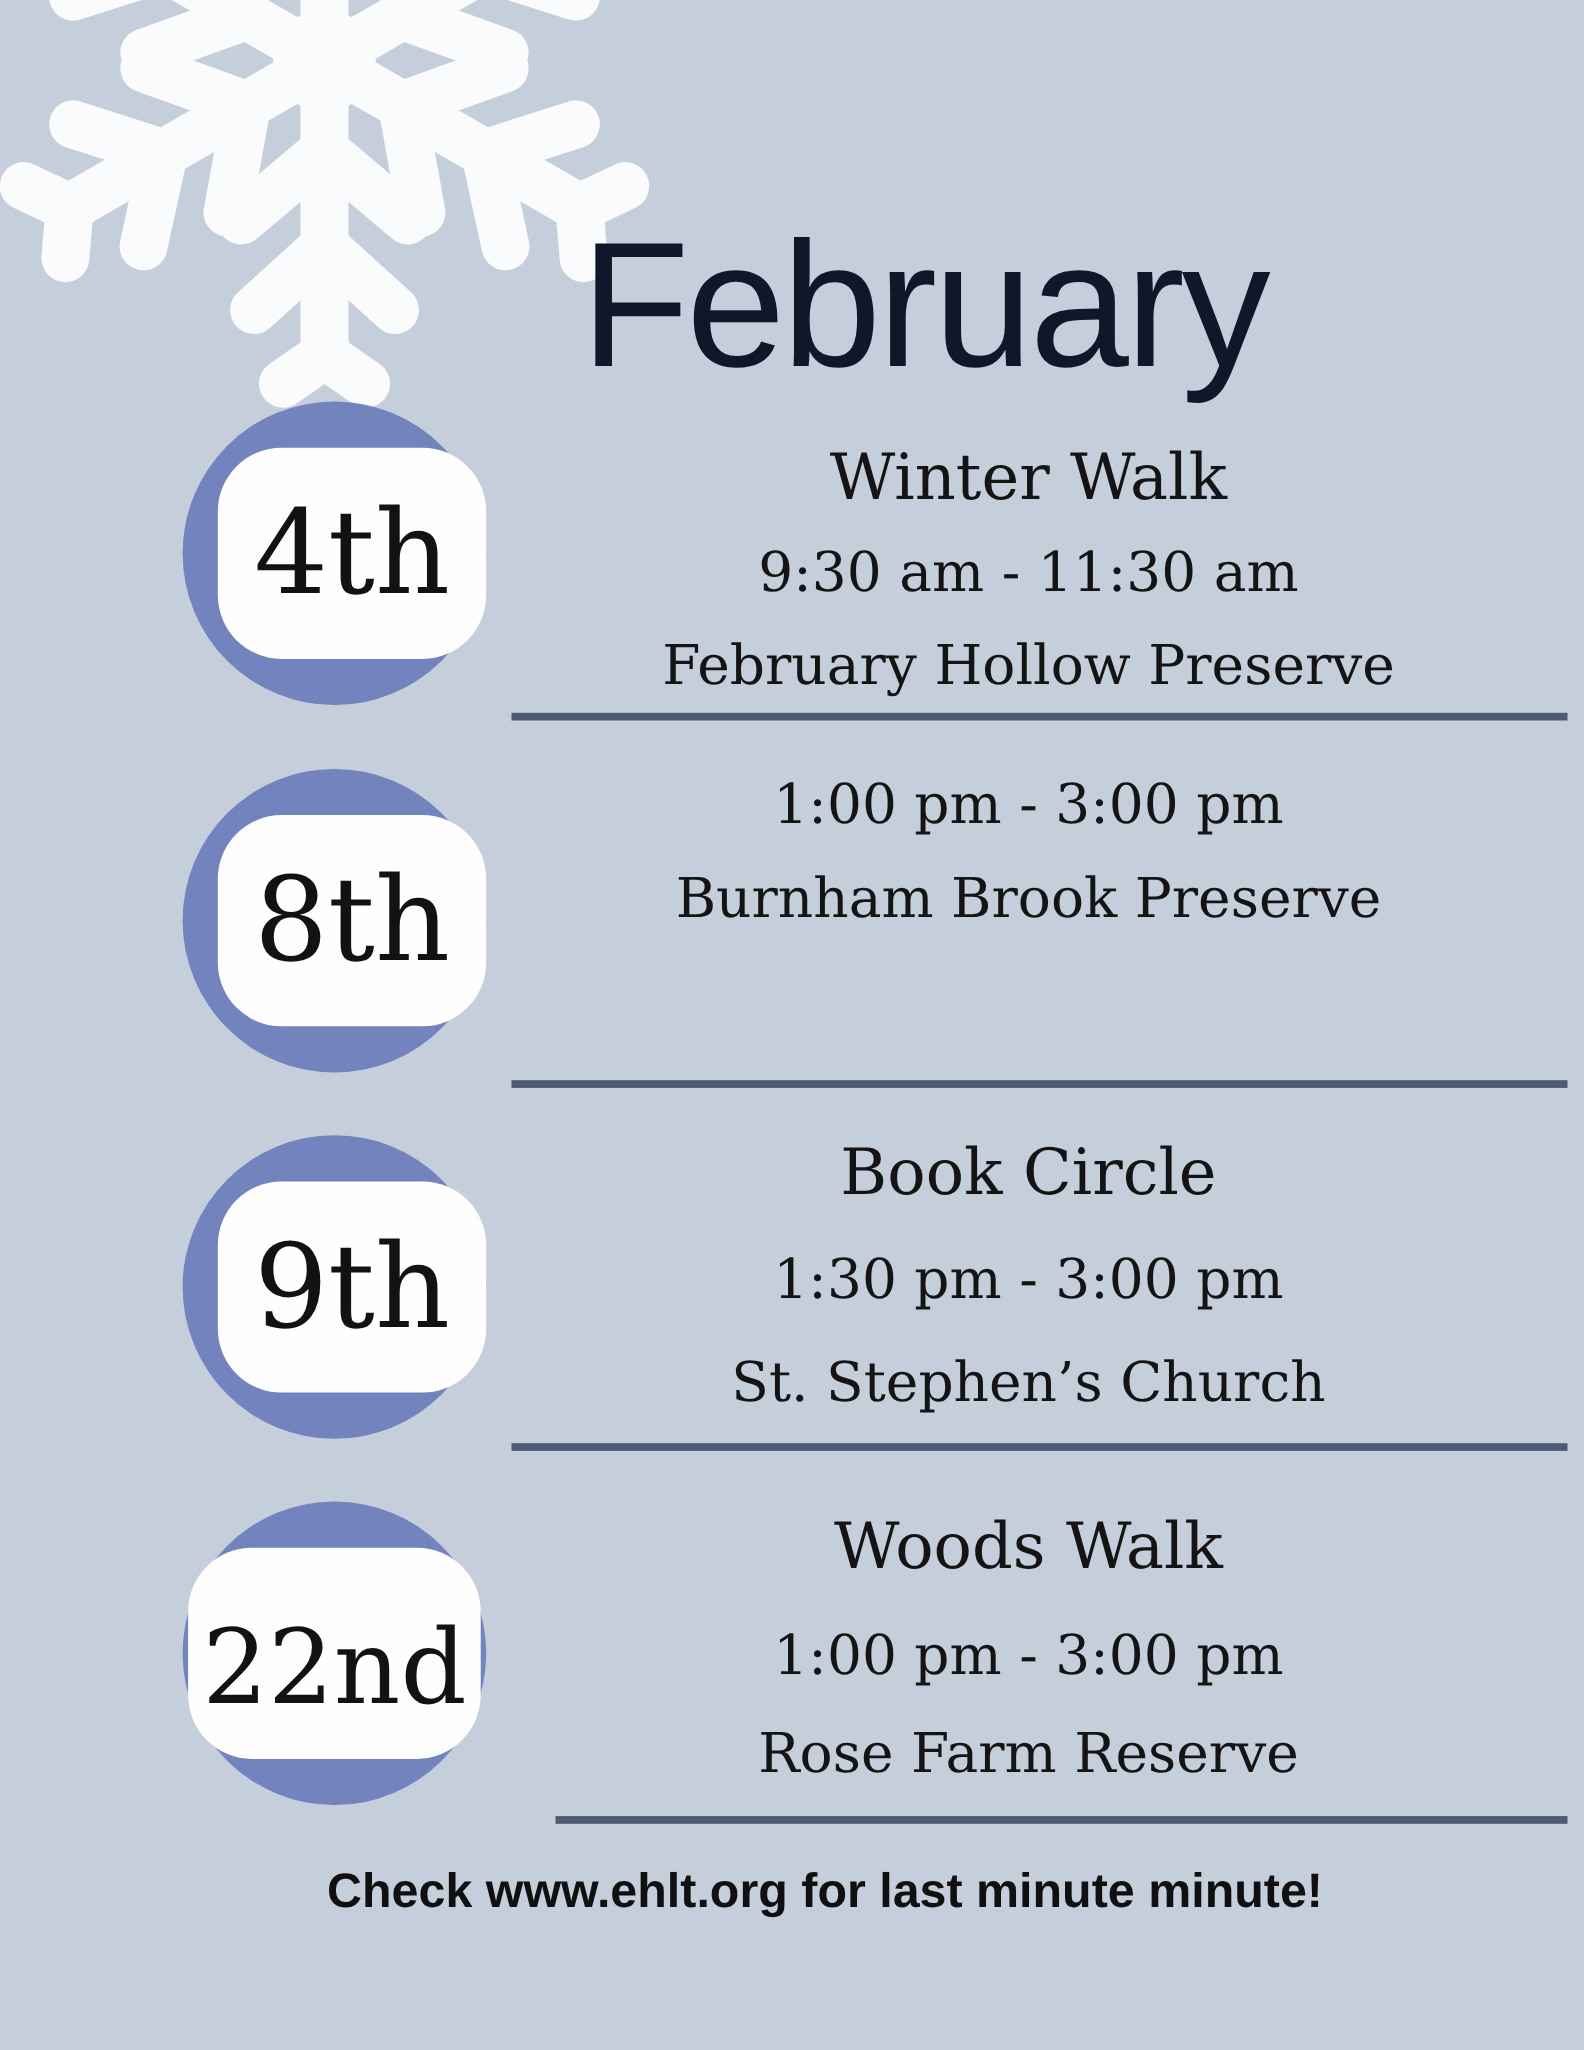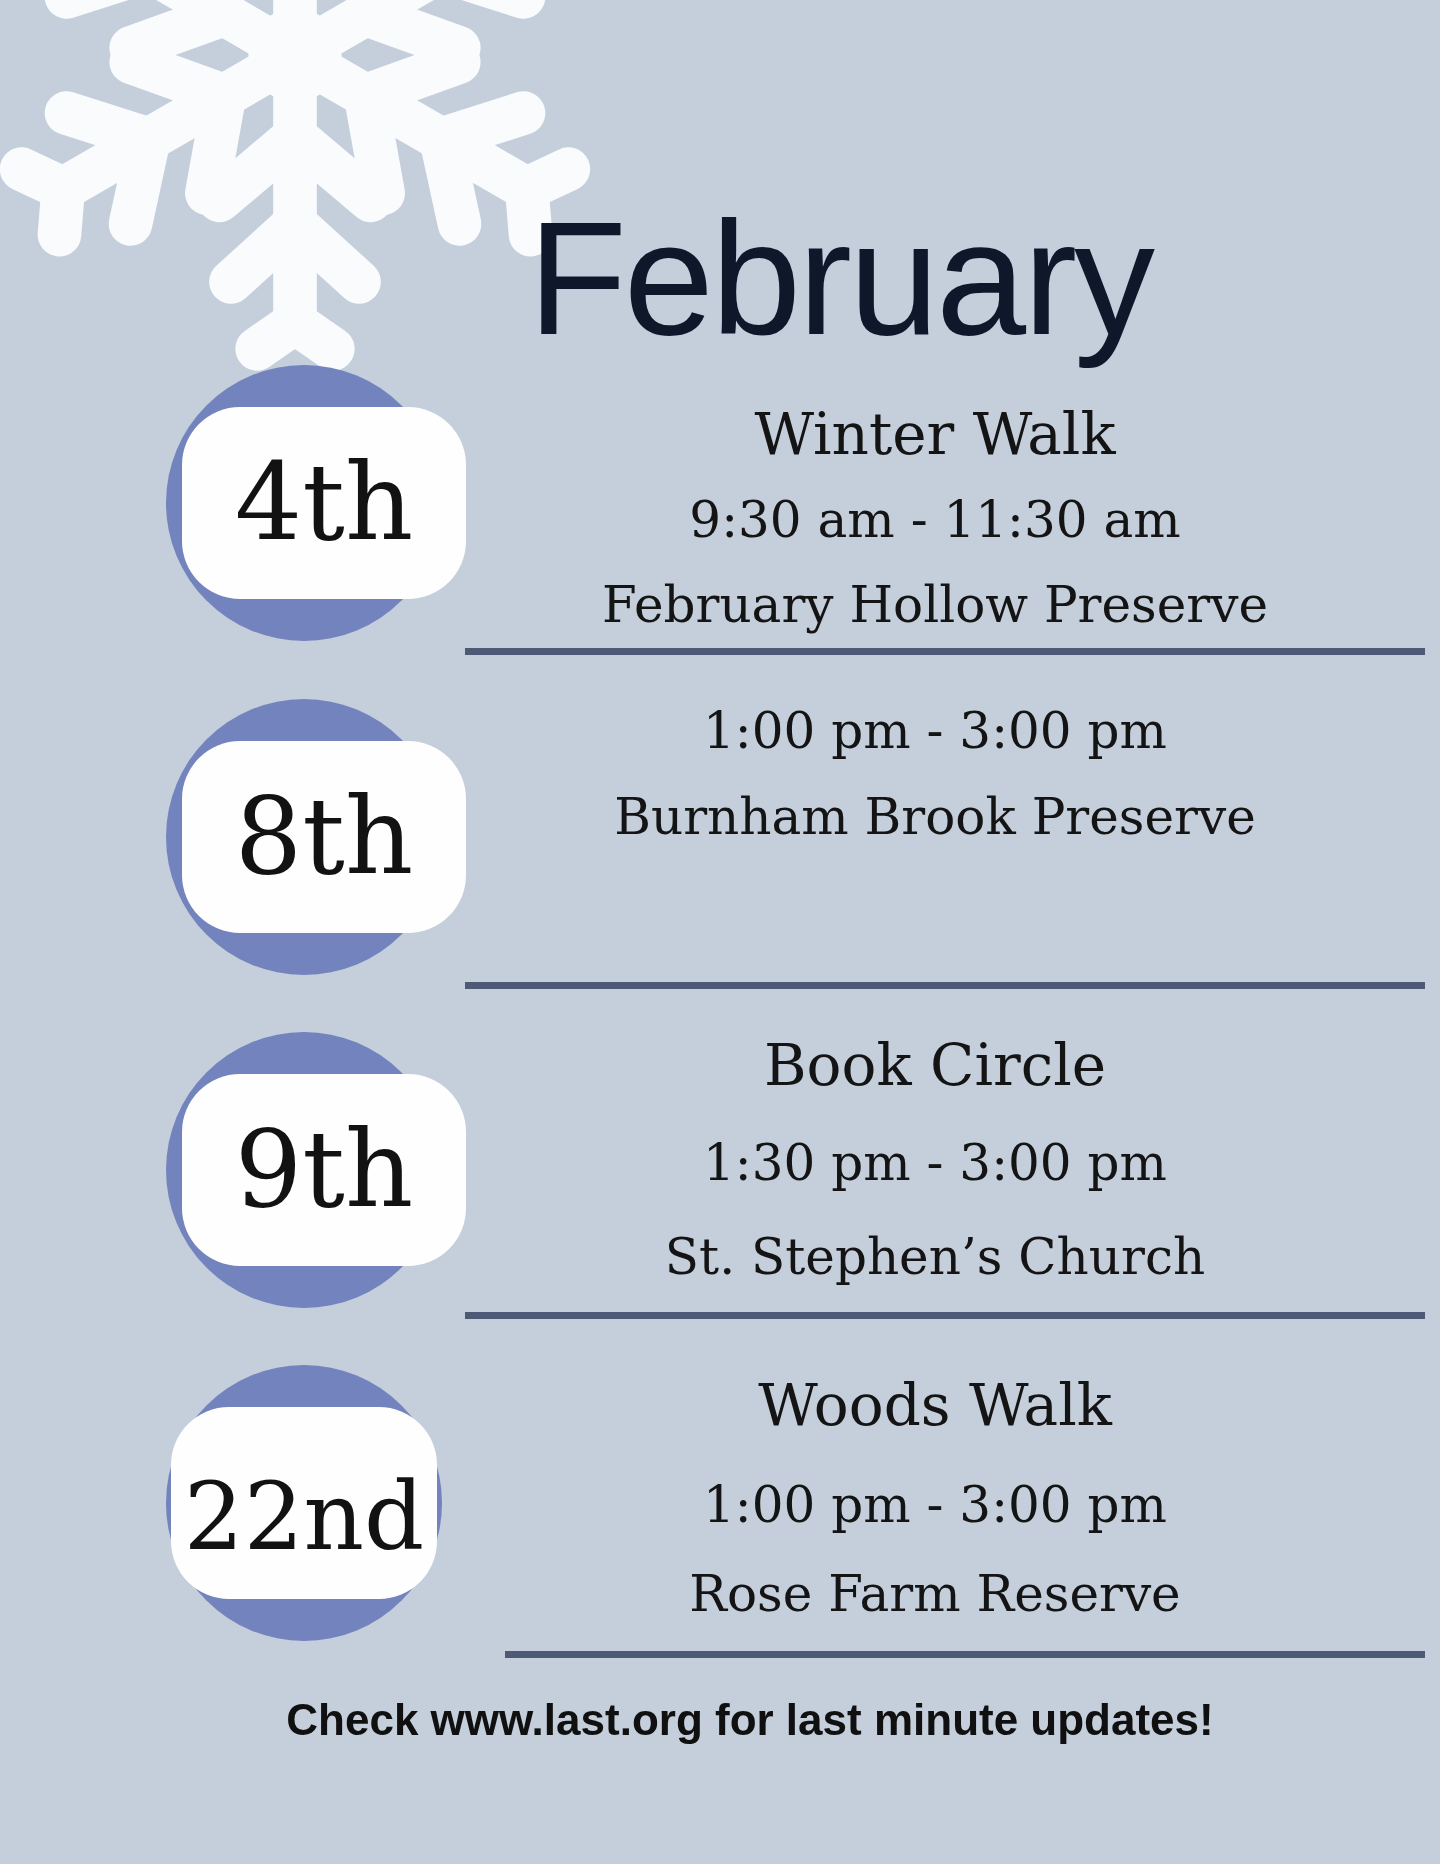--- a/index.html
+++ b/index.html
@@ -25,21 +25,21 @@
     font-size:162px;line-height:1.05;letter-spacing:-3px;
     font-weight:400;color:#0f172a;
   }
   
   .badge{
     position:absolute;left:166px;width:276px;height:276px;
     border-radius:50%;background:#7383bd;
   }
   .badge-1{top:365px}.badge-2{top:699px}.badge-3{top:1032px}.badge-4{top:1365px}
   .badge-inner{
-    position:absolute;left:16px;top:42px;width:284px;height:192px;
+    position:absolute;left:32px;top:42px;width:244px;height:192px;
     background:#fefefe;border-radius:58px;
     display:flex;align-items:center;justify-content:center;
   }
   .badge-4 .badge-inner{left:5px;width:266px;}
   .badge-date{
     font-family:"DejaVu Serif","Liberation Serif",serif;
     font-size:106px;line-height:1;color:#121212;
   }
   .badge-4 .badge-date{font-size:94px;margin-top:28px;}
   
@@ -138,15 +138,15 @@
   </section>
   <div class="divider divider-3"></div>
 
   <section class="event event-4">
     <div class="event-title">Woods Walk</div>
     <div class="event-time">1:00 pm - 3:00 pm</div>
     <div class="event-location">Rose Farm Reserve</div>
   </section>
   <div class="divider divider-4"></div>
 
-  <div class="footer">Check www.last.org for last minute updates!</div>
+  <div class="footer">Check www.ehlt.org for last minute minute!</div>
 
 </div>
 
 </body></html>

